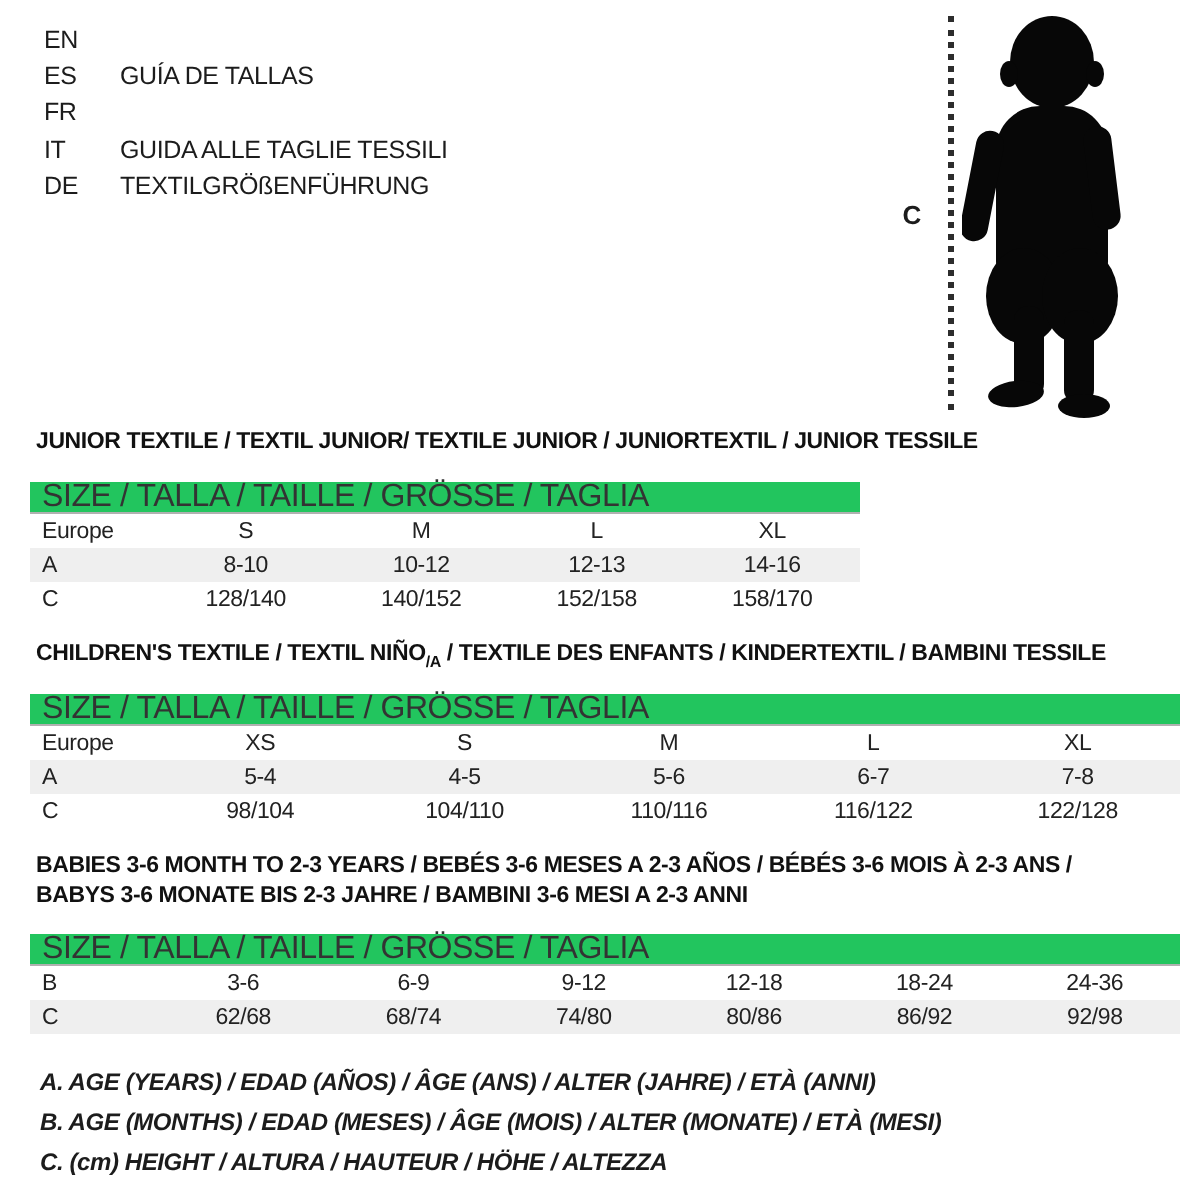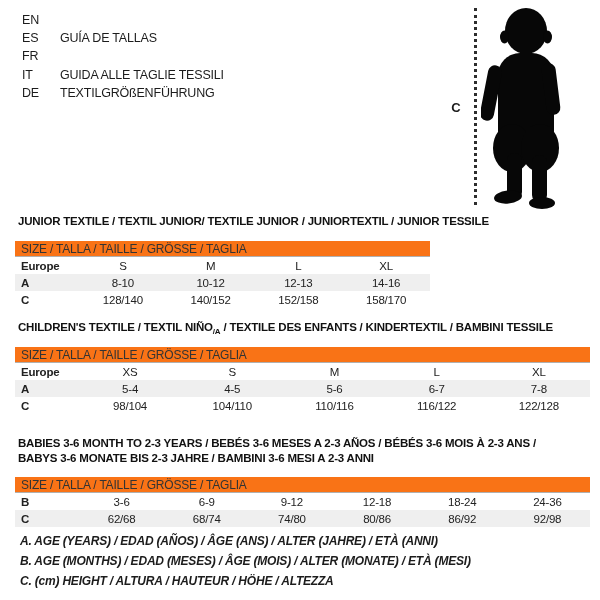--- a/index.html
+++ b/index.html
@@ -15,25 +15,25 @@
 
   
   .dotted-line{position:absolute;left:474px;top:8px;height:197px;width:0;border-left:3px dotted #2d2d2d;}
   .c-label{position:absolute;left:445px;top:100px;width:22px;text-align:center;font-weight:bold;font-size:13px;}
   .baby-svg{position:absolute;left:481px;top:5px;}
 
   
   .tbl{position:absolute;left:15px;}
   .tbl-title{margin:0 0 0 3px;font-size:11.5px;font-weight:bold;letter-spacing:-0.2px;color:#111;white-space:nowrap;line-height:15px;}
   .tbl-title sub{font-size:8px;}
-  .size-bar{position:absolute;left:0;width:100%;height:16px;background:#f97316;border-bottom:1px solid #b0b0b0;
-            font-size:12px;color:#333;line-height:16px;padding-left:6px;box-sizing:border-box;letter-spacing:-0.2px;}
+  .size-bar{position:absolute;left:0;width:100%;height:16px;background:#22c55e;border-bottom:1px solid #b0b0b0;
+            font-size:16px;color:#333;line-height:16px;padding-left:6px;box-sizing:border-box;letter-spacing:-0.2px;}
   .size-table{position:absolute;left:0;width:100%;border-collapse:collapse;table-layout:fixed;}
   .size-table td{height:17px;padding:0;font-size:11.5px;color:#222;text-align:center;letter-spacing:-0.2px;}
-  .size-table td.lbl{width:58px;text-align:left;padding-left:6px;font-weight:bold;}
+  .size-table td.lbl{width:58px;text-align:left;padding-left:6px;}
   .size-table tr.alt{background:#efefef;}
 
   
   .legend{position:absolute;left:20px;top:531px;font-style:italic;}
   .legend-line{font-size:12px;font-weight:bold;line-height:20px;letter-spacing:-0.2px;white-space:nowrap;}
 </style>
 </head>
 <body>
 
 <div class="canvas">
@@ -134,21 +134,21 @@
           <td>98/104</td>
           <td>104/110</td>
           <td>110/116</td>
           <td>116/122</td>
           <td>122/128</td>
         </tr>
       </tbody>
     </table>
   </section>
 
-  <section class="tbl" style="top:436px;width:575px;height:95px;">
+  <section class="tbl" style="top:426px;width:575px;height:95px;">
     <h3 class="tbl-title">
         <span style="display:block">BABIES 3-6 MONTH TO 2-3 YEARS / BEBÉS 3-6 MESES A 2-3 AÑOS / BÉBÉS 3-6 MOIS À 2-3 ANS /</span>
         <span style="display:block">BABYS 3-6 MONATE BIS 2-3 JAHRE / BAMBINI 3-6 MESI A 2-3 ANNI</span>
       </h3>
     <div class="size-bar" style="top:41px;">SIZE / TALLA / TAILLE / GRÖSSE / TAGLIA</div>
     <table class="size-table" style="top:57px;">
       <tbody>
         <tr>
           <td class="lbl">B</td>
           <td>3-6</td>

